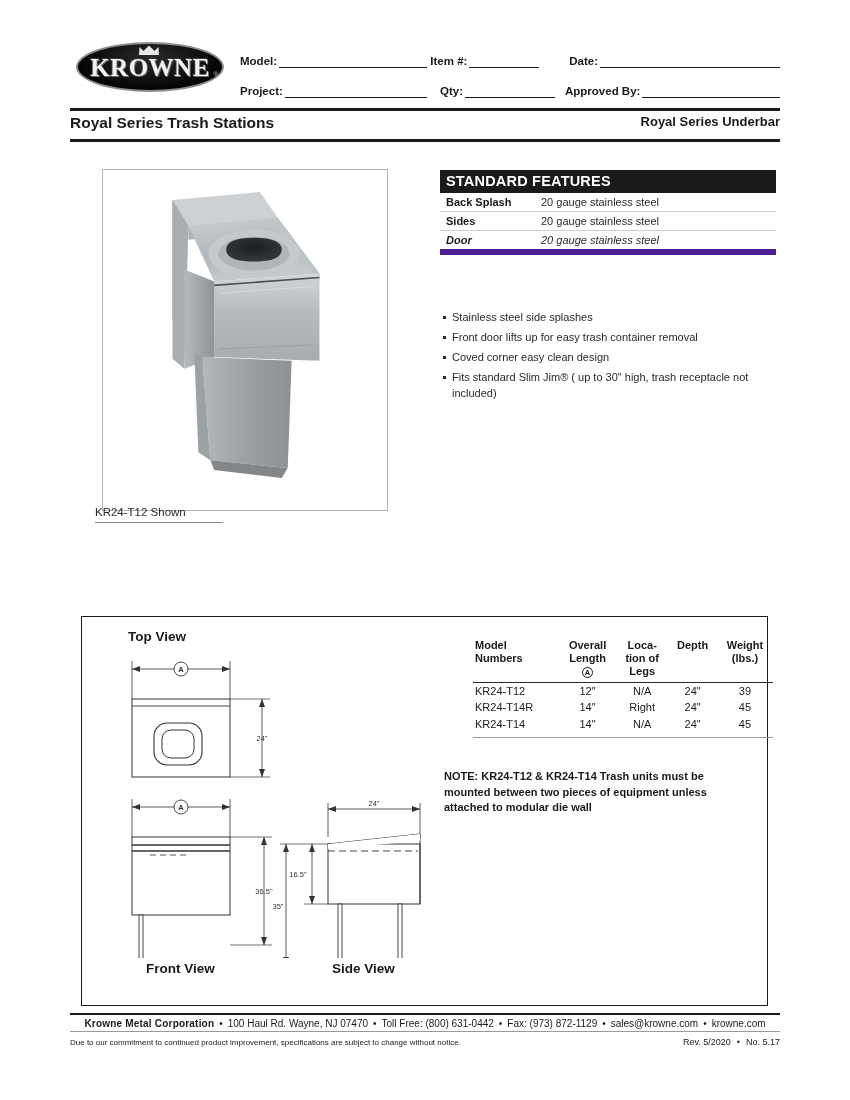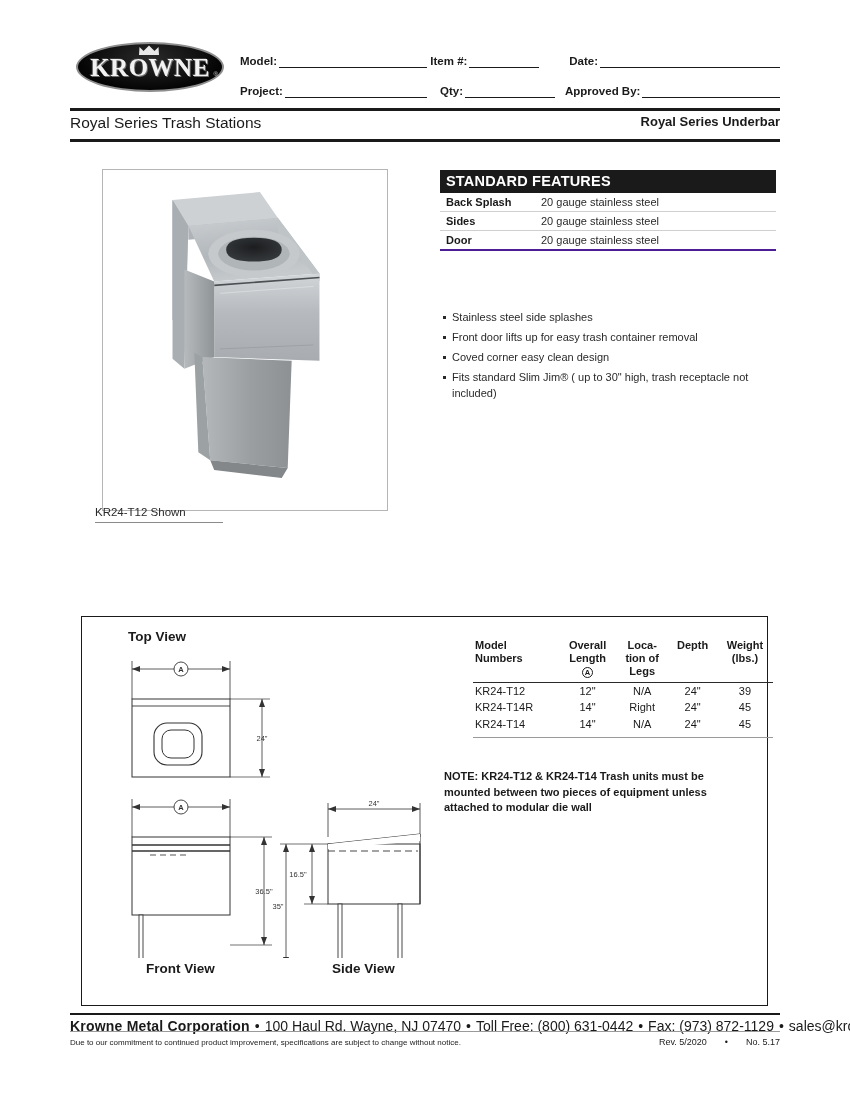--- a/index.html
+++ b/index.html
@@ -50,21 +50,21 @@
     font-size: 11.5px; font-weight: 700; color: #1a1a1a;
     white-space: nowrap; line-height: 1.1;
     font-family: "Liberation Sans", sans-serif;
   }
   .ff-line { border-bottom: 1.3px solid #1a1a1a; height: 13px; margin-left: 2px; }
 
   .rule-thick { position: absolute; left: 70px; top: 108px; width: 710px; height: 2.5px; background: #1a1a1a; }
   .title-bar { position: absolute; left: 70px; top: 114px; width: 710px; height: 24px; }
   .title-left {
     position: absolute; left: 0; top: 0;
-    font-size: 15.5px; font-weight: 400; color: #1a1a1a;
+    font-size: 15.5px; font-weight: 700; color: #1a1a1a;
   }
   .title-right {
     position: absolute; right: 0; top: 0;
     font-size: 13px; font-weight: 700; color: #1a1a1a;
   }
   .rule-under-title { position: absolute; left: 70px; top: 139px; width: 710px; height: 2.5px; background: #1a1a1a; }
 
   
   .photo-box {
     position: absolute; left: 102px; top: 169px;
@@ -88,21 +88,21 @@
     padding: 3px 6px 4px 6px;
     letter-spacing: 0.2px;
   }
   .sf-table { width: 100%; border-collapse: collapse; }
   .sf-table td {
     vertical-align: middle;
     padding: 3px 4px 3px 6px;
     font-size: 11px;
     border-bottom: 1px solid #cfcfcf;
   }
-  .sf-table tr:last-child td { border-bottom: 2px solid #4c1d95; }
+  .sf-table tr:last-child td { border-bottom: 6px solid #4c1d95; font-style: italic; }
   .sf-k { font-weight: 700; width: 95px; white-space: nowrap; color: #1a1a1a; }
   .sf-v { color: #2a2a2a; }
   .sf-v div { line-height: 1.35; }
 
   .bullets { position: absolute; left: 443px; top: 310px; width: 330px; }
   .bullet { display: flex; font-size: 11px; color: #2a2a2a; line-height: 1.45; margin-bottom: 4px; }
   .bullet .sq {
     width: 3px; height: 3px; background: #2a2a2a;
     margin: 6px 6px 0 0; flex: 0 0 auto;
   }
@@ -431,36 +431,36 @@
               <td colspan="5"></td>
             </tr>
       </tbody>
         </table>
     </div>
 
     <div class="note">NOTE: KR24-T12 &amp; KR24-T14 Trash units must be mounted between two pieces of equipment unless attached to modular die wall</div>
   </div>
 
   <div style="position:absolute; left:70px; top:1013px; width:710px; height:2px; background:#1a1a1a;"></div>
-  <div style="position:absolute; left:70px; top:1018px; width:710px; display:flex; align-items:center; gap:5px; font-size:14px; color:#1a1a1a; white-space:nowrap;">
+  <div style="position:absolute; left:70px; top:1018px; width:710px; display:flex; align-items:center; gap:5px; font-size:10px; color:#1a1a1a; white-space:nowrap;justify-content:center;">
     <span style="font-weight:700; letter-spacing:0.2px;">Krowne Metal Corporation</span>
     <span>•</span>
     <span>100 Haul Rd. Wayne, NJ 07470</span>
     <span>•</span>
     <span>Toll Free: (800) 631-0442</span>
     <span>•</span>
     <span>Fax: (973) 872-1129</span>
     <span>•</span>
     <span>sales@krowne.com</span>
     <span>•</span>
     <span>krowne.com</span>
   </div>
   <div style="position:absolute; left:70px; top:1031px; width:710px; height:1.2px; background:#9a9a9a;"></div>
   <div style="position:absolute; left:70px; top:1037px; width:710px; display:flex; justify-content:space-between; align-items:center; font-size:8px; color:#1a1a1a; white-space:nowrap;">
     <span>Due to our commitment to continued product improvement, specifications are subject to change without notice.</span>
-    <span style="display:flex; gap:18px;">
+    <span style="display:flex; gap:6px;">
       <span style="font-size:9px;">Rev. 5/2020</span>
       <span style="font-size:9px;">•</span>
       <span style="font-size:9px;">No. 5.17</span>
     </span>
   </div>
 
 </div>
 
 </body></html>

